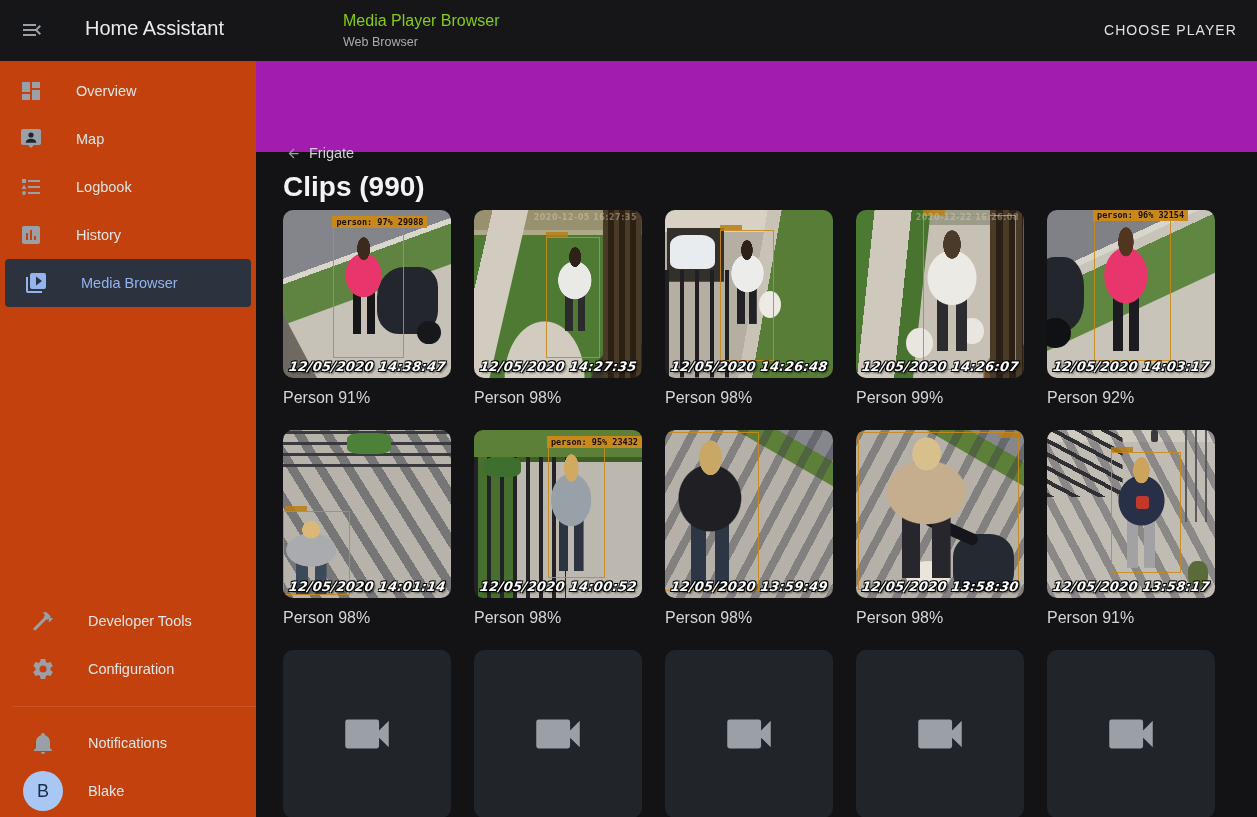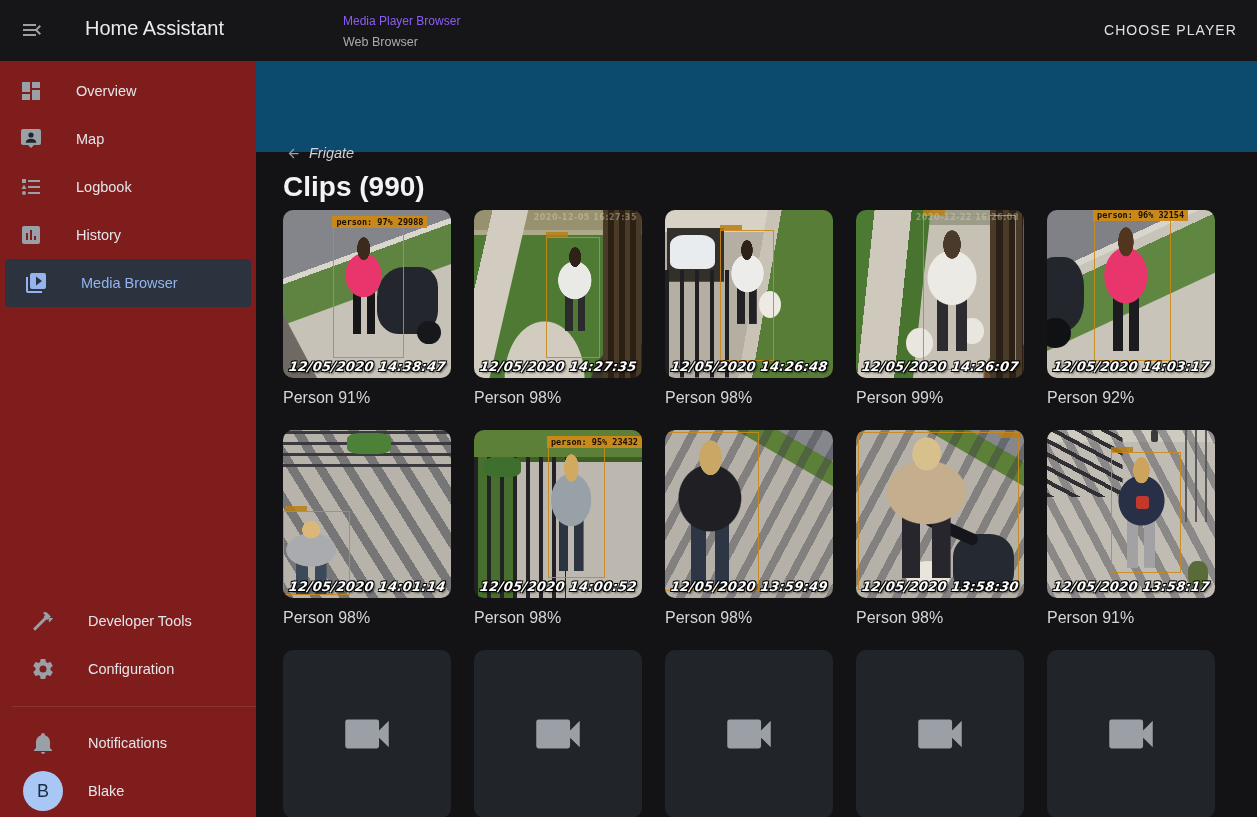--- a/index.html
+++ b/index.html
@@ -6,49 +6,49 @@
   html,body { width:1257px; height:817px; overflow:hidden; background:#131316;
               font-family:"Liberation Sans", sans-serif; }
 
   
   .topbar { position:absolute; left:0; top:0; width:1257px; height:61px;
             background:#161619; display:flex; align-items:center; z-index:30; }
   .menu-btn { position:absolute; left:20px; top:18px; width:24px; height:24px;
               color:#9aa0a8; cursor:pointer; }
   .app-title { position:absolute; left:85px; top:17px; font-size:20px; color:#eaeaec; }
   .panel-head { position:absolute; left:343px; top:8px; }
-  .panel-title { font-size:12px; font-weight:500; color:#8b5cf6; line-height:26px; }
+  .panel-title { font-size:16px; font-weight:500; color:#84cc16; line-height:26px; }
   .panel-sub { font-size:12.5px; color:#a9abb0; margin-top:1px; }
   .choose-player { position:absolute; right:20px; top:0; height:61px; line-height:61px;
                    font-size:14px; font-weight:500; letter-spacing:1.1px; color:#dfe0e4;
                    background:none; border:none; cursor:pointer;
                    font-family:"Liberation Sans", sans-serif; }
 
   
   .sidebar { position:absolute; left:0; top:61px; width:256px; height:756px;
-             background:#7f1d1d; padding-top:6px; z-index:20; }
+             background:#c2410c; padding-top:6px; z-index:20; }
   .side-item { height:48px; display:flex; align-items:center; padding-left:19px;
                cursor:pointer; color:#e3e5e9; }
   .side-item.selected { background:#2c323e; border-radius:4px; margin:0 5px;
                         color:#93b4ee; }
   .side-icon { width:24px; height:24px; color:#9aa0a8; flex:0 0 24px; }
   .side-item.selected .side-icon { color:#93b4ee; }
   .side-label { margin-left:33px; font-size:14.5px; font-weight:500; }
   .side-bottom { position:absolute; left:0; right:0; bottom:2px;margin-left:12px; }
   .side-divider { height:1px; background:rgba(255,255,255,0.10); margin:13px 0 12px 0; }
   .avatar-row { height:48px; display:flex; align-items:center; padding-left:11px;
                 cursor:pointer; color:#e3e5e9; }
   .avatar { width:40px; height:40px; border-radius:50%; background:#a9c7f5;
             color:#1b2b45; font-size:18px; font-weight:500; display:flex;
             align-items:center; justify-content:center; }
   .avatar-row .side-label { margin-left:25px; }
 
   
   .content { position:absolute; left:256px; top:61px; width:1001px; height:756px; }
-  .content-head { height:91px; background:#0c4a6e; padding-left:30px; position:relative;font-style:italic; }
+  .content-head { height:91px; background:#a21caf; padding-left:30px; position:relative; }
   .crumb { position:absolute; left:30px; top:84px; display:flex; align-items:center;
            gap:8px; color:#cfd1d4; font-size:14.5px; cursor:pointer; }
   .crumb-arrow { width:15px; height:15px; color:#9aa0a6; }
   .clips-title { position:absolute; left:27px; top:110px; font-size:28px;
                  font-weight:600; color:#f2f3f5; }
 
   .grid { padding:58px 0 0 27px; display:grid; grid-template-columns:repeat(5,168px);
           column-gap:23px; row-gap:21px; }
   .cell { width:168px; cursor:pointer; }
   .caption { margin-top:9px; font-size:16px; color:#d4d5d7; line-height:22px;
@@ -130,21 +130,21 @@
       linear-gradient(#b7b3aa,#b7b3aa);
     background-size:100% 22%, 100% 100%, 100% 100%;
     background-position:0 0, 0 0, 0 0; }
   .s7 { background-repeat:no-repeat;
     background-image:
       repeating-linear-gradient(90deg, #232326 0 4px, rgba(0,0,0,0) 4px 13px),
       linear-gradient(90deg, #47702e 0 44%, rgba(0,0,0,0) 44%),
       linear-gradient(180deg, #5d8038 0 16%, #3f5e26 16% 19%, rgba(0,0,0,0) 19%),
       linear-gradient(#bcb8af,#bcb8af);
     background-size:55% 84%, 55% 84%, 100% 100%, 100% 100%;
-    background-position:0 100%, 0 100%, 0 0, 0 0; }
+    background-position:0 100%, 0 100%, 0 0, 0 0;border-radius:9px; }
   .s8 { background:
     repeating-linear-gradient(118deg, rgba(60,62,72,.42) 0 8px, rgba(0,0,0,0) 8px 22px),
     linear-gradient(210deg, #85878c 0 12%, #5d8038 12% 21%, rgba(0,0,0,0) 21.5%),
     linear-gradient(#b5b1a8,#b5b1a8); }
   .s10 { background-repeat:no-repeat;
     background-image:
       repeating-linear-gradient(28deg, #303034 0 4px, rgba(0,0,0,0) 4px 12px),
       repeating-linear-gradient(90deg, #5a5c60 0 2px, rgba(0,0,0,0) 2px 10px),
       repeating-linear-gradient(62deg, rgba(58,60,70,.4) 0 8px, rgba(0,0,0,0) 8px 22px),
       linear-gradient(180deg, #cfcac0 0 7%, rgba(0,0,0,0) 7%),

